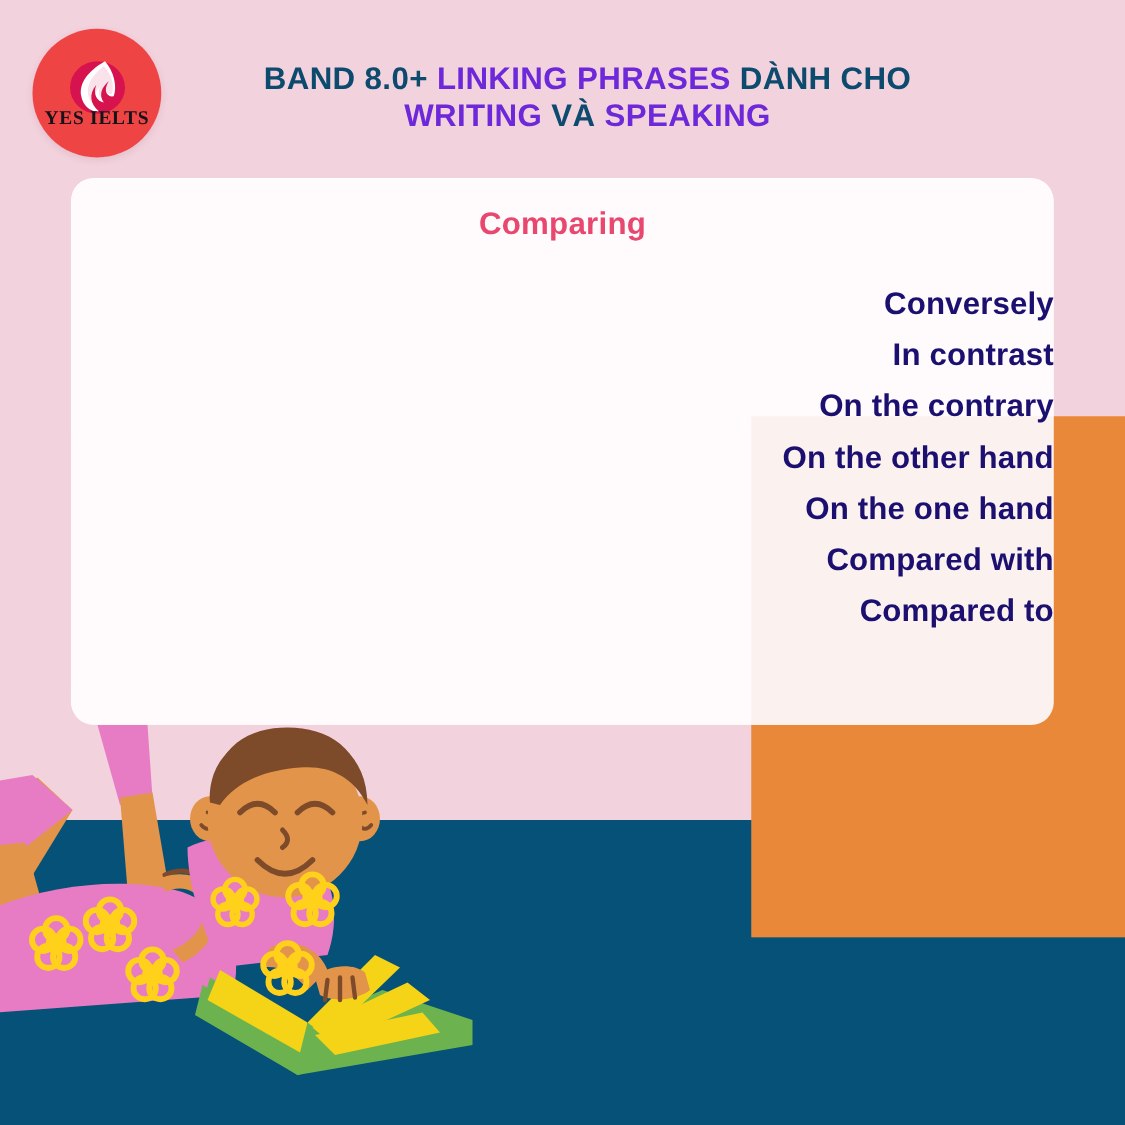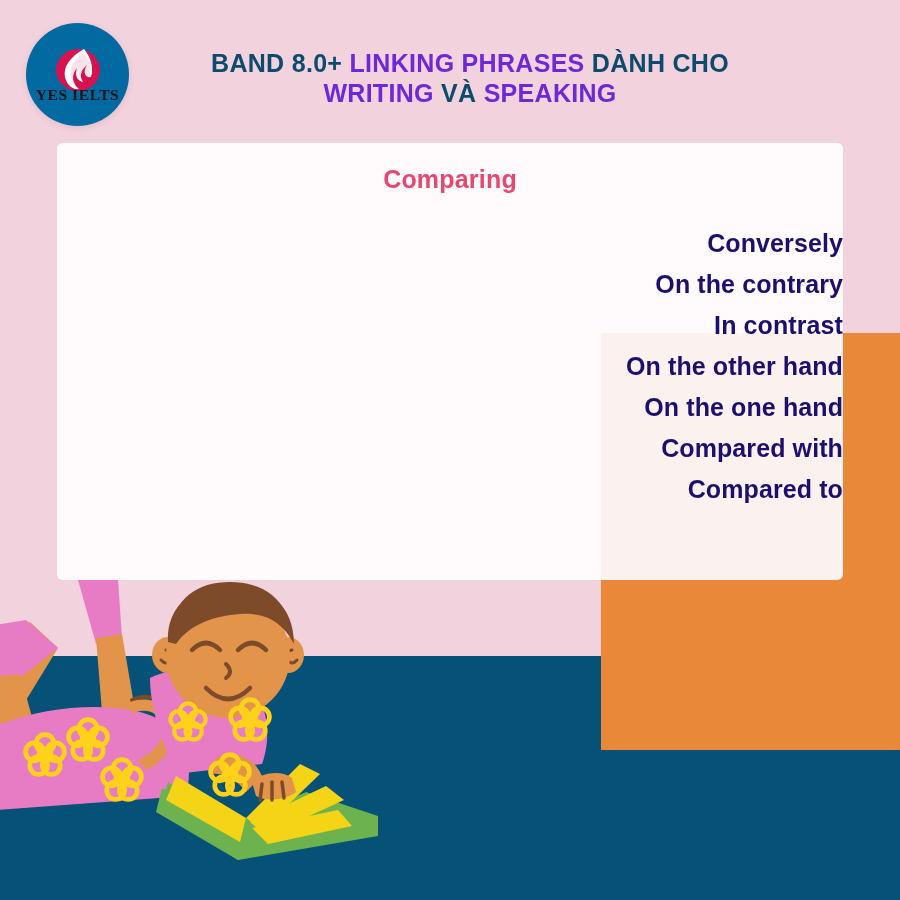--- a/index.html
+++ b/index.html
@@ -19,41 +19,41 @@
 
   
   .shelf-wrap { position:absolute; left:601px; top:333px; width:299px; height:417px; overflow:hidden; }
   .shelf-body { position:absolute; inset:0; background:#e98838; }
 
   
   .card {
     position:absolute; left:57px; top:143px;
     width:786px; height:437px;
     background:rgba(255,250,252,0.88);
-    border-radius:6px;
+    border-radius:18px;
     backdrop-filter:saturate(0.35) brightness(1.22);
     -webkit-backdrop-filter:saturate(0.35) brightness(1.22);
   }
   .card-inner { position:absolute; left:0; top:0; width:786px; height:437px; }
 
   .card-heading {
     position:absolute; left:0; top:22px; width:786px;
     text-align:center; font-size:25px; font-weight:bold;
     color:#e8476f; letter-spacing:0.2px;
   }
   .phrase-list { position:absolute; left:0; top:80px; width:786px; }
   .phrase {
     text-align:right; font-size:25px; font-weight:bold;
     color:#1b1070; line-height:41px; letter-spacing:0.1px;
   }
 
   
   .logo {
     position:absolute; left:26px; top:23px; width:103px; height:103px;
-    background:#0369a1; border-radius:50%;
+    background:#ef4444; border-radius:50%;
     box-shadow:0 2px 6px rgba(120,60,80,0.13);
     overflow:hidden;
   }
   .logo-mark { position:absolute; left:50%; top:20px; transform:translateX(-50%); }
   .logo-text {
     position:absolute; left:0; bottom:22px; width:103px; text-align:center;
     font-family:"Liberation Serif", serif; font-size:15.5px; font-weight:bold;
     color:#14131a; letter-spacing:0.6px;
   }
 
@@ -168,22 +168,22 @@
       <rect x="262" y="26" width="5" height="364" fill="#2f2a26"></rect>
       <rect x="4" y="26" width="5" height="364" fill="#2f2a26"></rect>
     </svg>
   </div>
 
   <div class="card">
     <div class="card-inner">
       <div class="card-heading">Comparing</div>
       <div class="phrase-list">
         <div class="phrase">Conversely</div>
+        <div class="phrase">In contrast</div>
         <div class="phrase">On the contrary</div>
-        <div class="phrase">In contrast</div>
         <div class="phrase">On the other hand</div>
         <div class="phrase">On the one hand</div>
         <div class="phrase">Compared with</div>
         <div class="phrase">Compared to</div>
       </div>
     </div>
   </div>
 
   <div class="logo">
     <svg class="logo-mark" width="56" height="52" viewBox="0 0 56 52">

